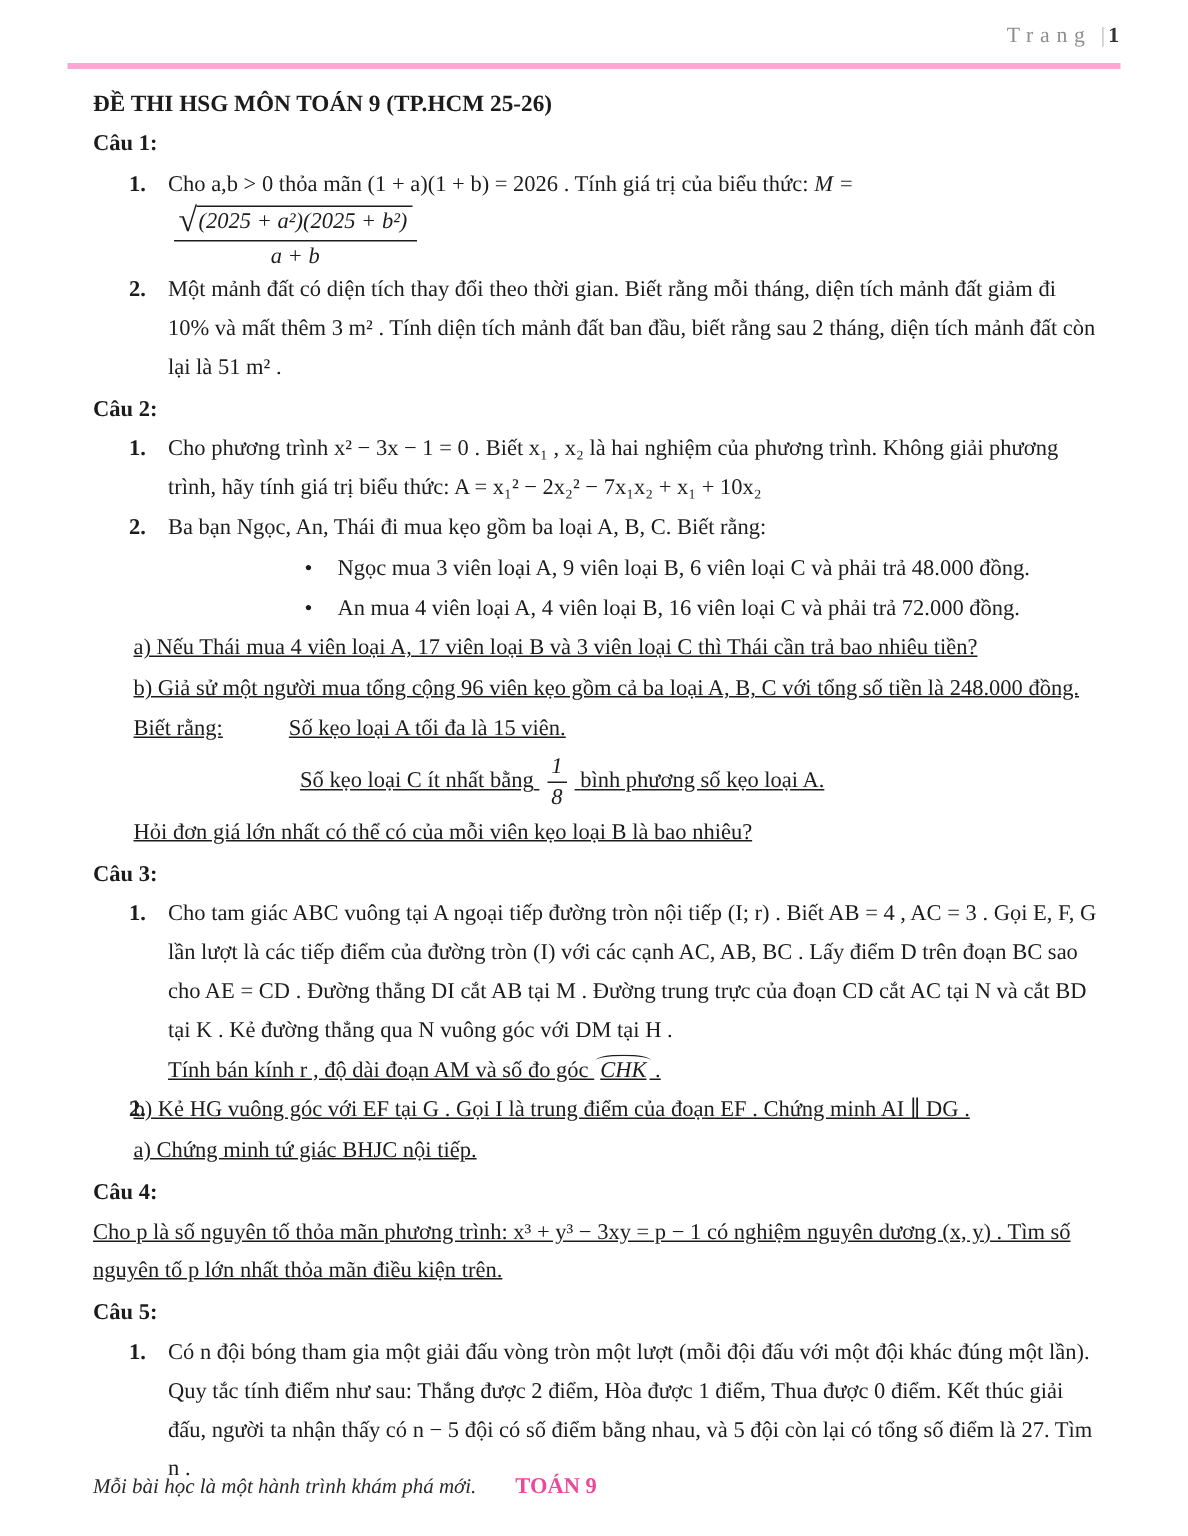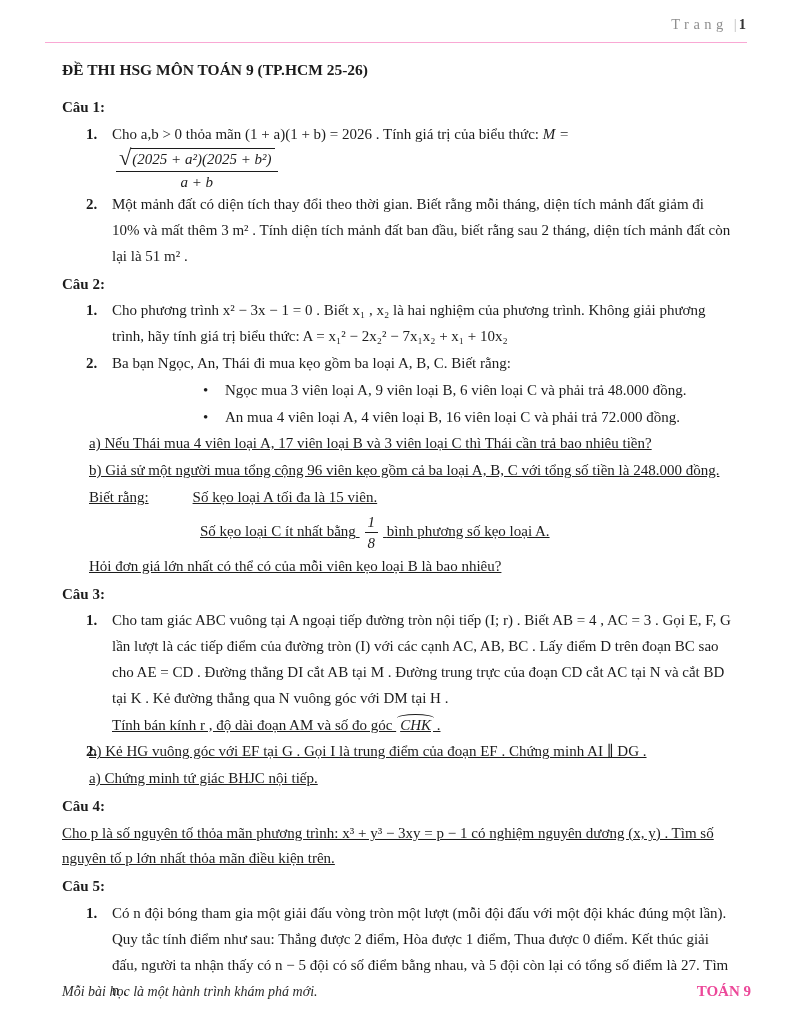--- a/index.html
+++ b/index.html
@@ -3,28 +3,28 @@
 <meta charset="utf-8">
 <style>
   html,body{margin:0;padding:0;}
   body{
     width:792px;height:1024px;background:#ffffff;position:relative;overflow:hidden;
     font-family:"Liberation Serif","DejaVu Serif",serif;
     font-size:15px;color:#1c1c1c;
   }
   .page-header{
     position:absolute;top:16px;left:45px;right:45px;
-    text-align:right;border-bottom:1px solid #f9a8d4;padding-bottom:9px;
+    text-align:right;border-bottom:4px solid #f9a8d4;padding-bottom:9px;
   }
   .page-word{letter-spacing:4.5px;color:#8f8f8f;font-size:14.5px;}
   .page-sep{color:#b8b8b8;margin:0 2px 0 6px;font-size:14.5px;}
   .page-num{font-weight:bold;color:#333333;font-size:14.5px;letter-spacing:1px;}
 
   .content{position:absolute;top:58px;left:62px;right:58px;}
-  .doc-title{font-weight:bold;font-size:15.5px;margin:0 0 14px 0;line-height:1.5;}
+  .doc-title{font-weight:bold;font-size:15.5px;margin:0 0 3px 0;line-height:1.5;}
   .section-heading{font-weight:bold;margin:2px 0;line-height:1.65;}
   p{margin:1px 0;line-height:1.72;text-decoration:underline;}
 
   .item{position:relative;padding-left:50px;margin:1px 0;line-height:1.72;}
   .item-num{position:absolute;left:24px;top:0;font-weight:bold;}
 
   .bullet{position:relative;padding-left:163px;line-height:1.72;margin:1px 0;}
   .bullet-dot{position:absolute;left:141px;top:0;}
 
   .sub{padding-left:27px;}
@@ -46,22 +46,22 @@
   .sqrt-sign{font-style:normal;font-size:1.5em;line-height:1;transform:translateY(-1px);}
   .radicand{border-top:1.3px solid #1c1c1c;padding:1px 3px 0 1px;}
 
   .overarc{position:relative;font-style:italic;padding:0 2px;margin-left:2px;}
   .overarc::before{
     content:"";position:absolute;left:-1px;right:-1px;top:-3px;height:7px;
     border-top:1.5px solid #1c1c1c;border-radius:50% 50% 0 0;
   }
 
   .page-footer{
-    position:absolute;left:62px;right:41px;bottom:24px;
-    display:flex;justify-content:space-between;align-items:baseline;
+    position:absolute;left:62px;right:58px;bottom:24px;
+    display:flex;align-items:baseline;gap:26px;
   }
   .motto{font-style:italic;font-size:14px;color:#2a2a2a;}
   .subject{font-weight:bold;font-size:15px;color:#ec4899;}
 </style>
 </head>
 <body>
 
 <header class="page-header">
   <span class="page-word">Trang</span><span class="page-sep">|</span><span class="page-num">1</span>
 </header>

